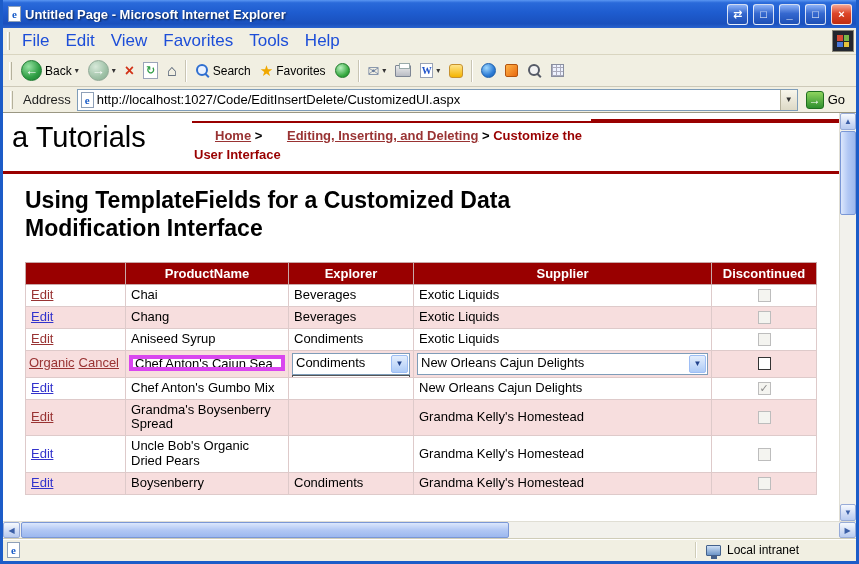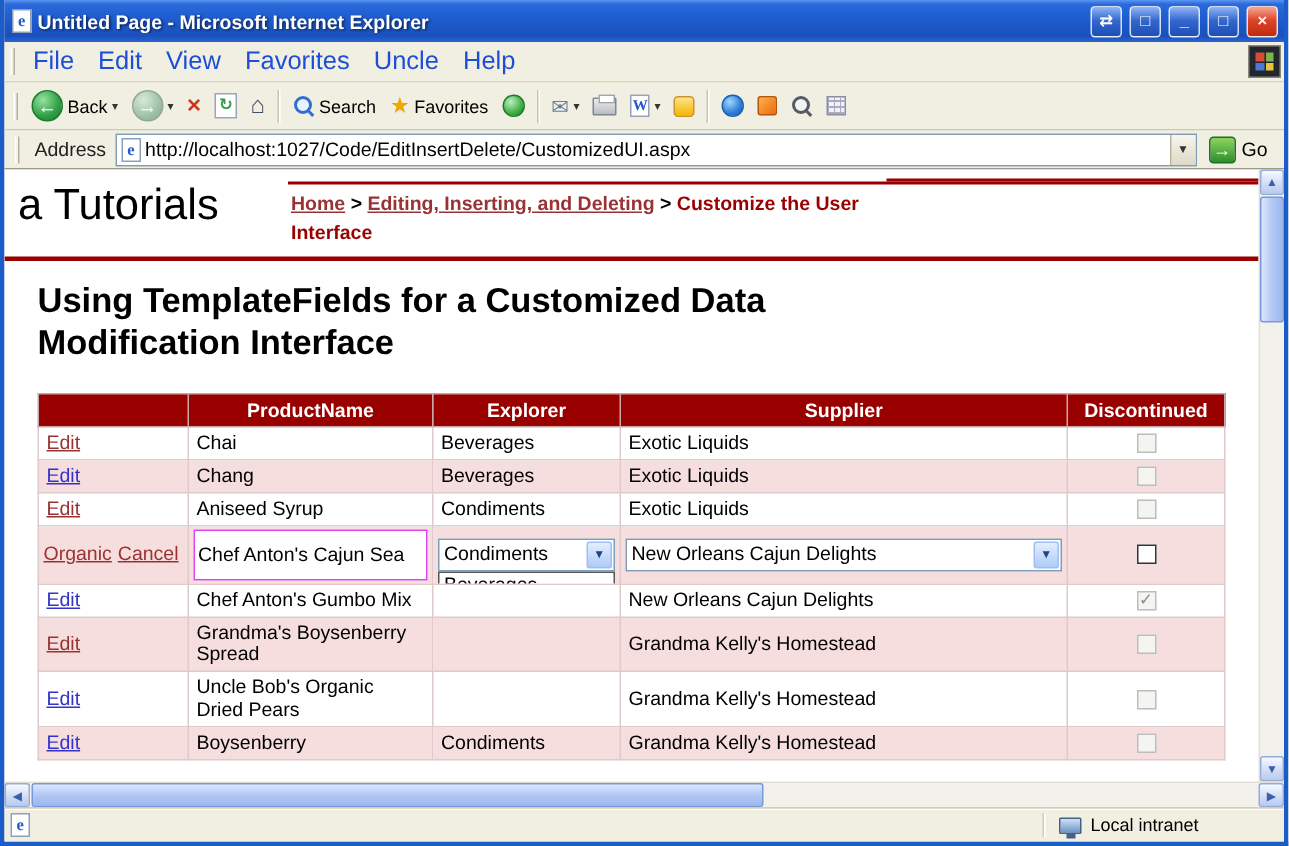--- a/index.html
+++ b/index.html
@@ -84,21 +84,21 @@
 
   
   .content { flex:1 1 auto; display:flex; min-height:0; }
   .page { flex:1; background:#fff; overflow:hidden; position:relative; font-size:13px; color:#000; }
   .top-right-rule { position:absolute; top:6px; left:588px; right:0; height:2px; background:var(--maroon,#990000); }
 
   .page-header { display:flex; align-items:flex-start; padding-top:8px; }
   .site-title { flex:0 0 189px; font-size:29px; color:#000; padding-left:9px; white-space:nowrap; overflow:hidden; }
   .bc-block { flex:1; border-top:2px solid var(--maroon,#990000); padding:4px 0 6px 2px; margin-right:0; }
   .bc-text { max-width:390px; font-size:13px; font-weight:bold; line-height:1.45; color:#000; }
-  .bc-link { color:var(--link-maroon,#993333); text-decoration:underline; cursor:pointer; }
+  .bc-link { color:var(--link-maroon,#993333); text-decoration:underline; cursor:pointer;margin-left:21px; }
   .bc-current { color:var(--maroon,#990000); }
   .header-rule { height:3px; background:var(--maroon,#990000); }
 
   h1.page-heading { margin:12px 0 0 22px; font-size:23px; font-weight:bold; width:500px; line-height:1.22; color:#000; }
 
   
   table.grid { margin:20px 0 0 22px; border-collapse:collapse; table-layout:fixed; width:791px; font-size:13px; }
   table.grid th { background:var(--maroon,#990000); color:#fff; font-weight:bold; padding:3px 4px;
     border:1px solid #c9a8a8; text-align:center; }
   table.grid td { border:1px solid #decaca; padding:3px 5px; vertical-align:middle; line-height:1.15; color:#000; overflow:hidden; }
@@ -106,21 +106,21 @@
   tr.edit-row td { padding:2px 3px; }
   .lnk { text-decoration:underline; cursor:pointer; }
   .lnk.m { color:var(--link-maroon,#993333); }
   .lnk.b { color:var(--link-blue,#3333cc); }
   .lnk + .lnk { margin-left:4px; }
   td.ccheck { text-align:center; }
   .cb { display:inline-block; width:13px; height:13px; font-size:11px; line-height:11px; text-align:center; vertical-align:middle; }
   .cb.dis { border:1px solid #bdbdbd; background:#f4f4f0; color:#8a8a8a; }
   .cb.en  { border:1px solid #333;    background:#fff; color:#000; }
 
-  .txt { width:100%; height:34px; border:1px solid #d946ef; font-size:13px; font-family:inherit; padding:0 2px; }
+  .txt { width:100%; height:16px; border:4px solid #d946ef; font-size:13px; font-family:inherit; padding:0 2px; }
   .combo { width:100%; height:22px; background:#fff; border:1px solid #7f9db9; display:flex; align-items:center; position:relative; }
   .combo-text { flex:1; padding:0 3px; font-size:13px; white-space:nowrap; overflow:hidden; }
   .combo-btn { flex:0 0 17px; height:18px; margin:1px; border:1px solid #9ebef5; border-radius:2px;
     background:linear-gradient(#e4eefc,#aecbf7); color:#21428c; font-size:8px; line-height:16px; text-align:center; }
   .ddl { position:absolute; top:21px; left:-1px; width:calc(100% + 2px); background:#fff; border:1px solid #555; z-index:20; }
   .ddl-item { font-size:13px; padding:0 3px; height:15px; line-height:15px; white-space:nowrap; overflow:hidden; color:#000; cursor:pointer; }
 
   
   .vscroll { flex:0 0 17px; background:#f2f1ec; display:flex; flex-direction:column; border-left:1px solid #e0ded4; }
   .sbtn { flex:0 0 17px; display:flex; align-items:center; justify-content:center; font-size:8px; color:#3b5fa8;
@@ -157,21 +157,21 @@
     <span class="cap-btn">□</span>
     <span class="cap-btn close">×</span>
   </div>
 
   <div class="menubar">
     <span class="grip"></span>
     <span class="menu-item">File</span>
     <span class="menu-item">Edit</span>
     <span class="menu-item">View</span>
     <span class="menu-item">Favorites</span>
-    <span class="menu-item">Uncle</span>
+    <span class="menu-item">Tools</span>
     <span class="menu-item">Help</span>
     <span class="menu-logo">
       <span class="q1"></span>
         <span class="q2"></span>
         <span class="q3"></span>
         <span class="q4"></span>
     </span>
   </div>
 
   <div class="toolbar">

